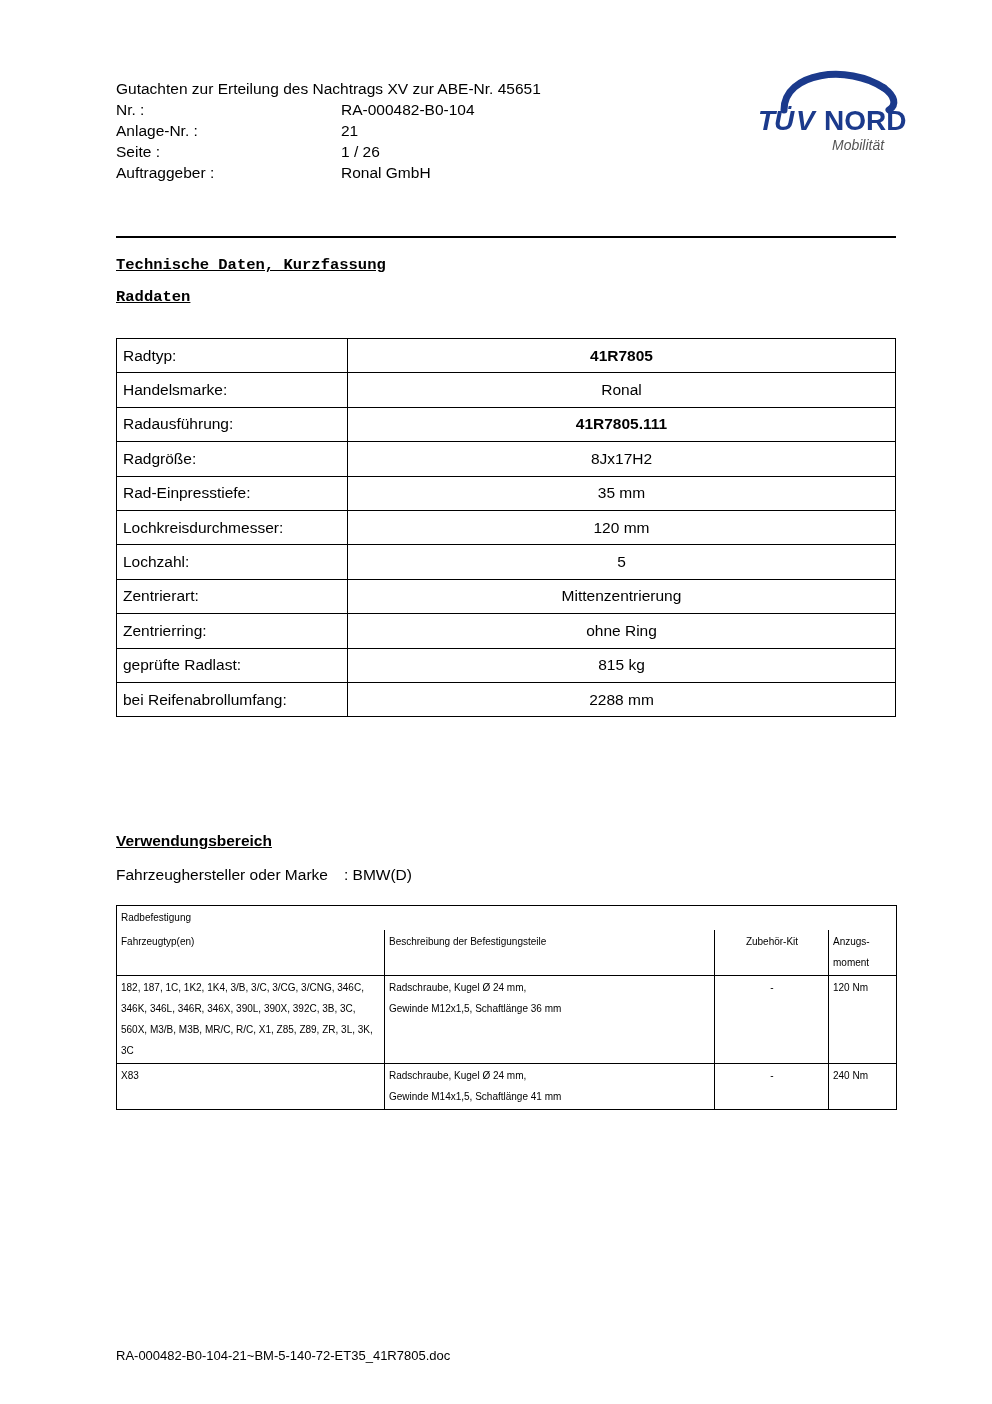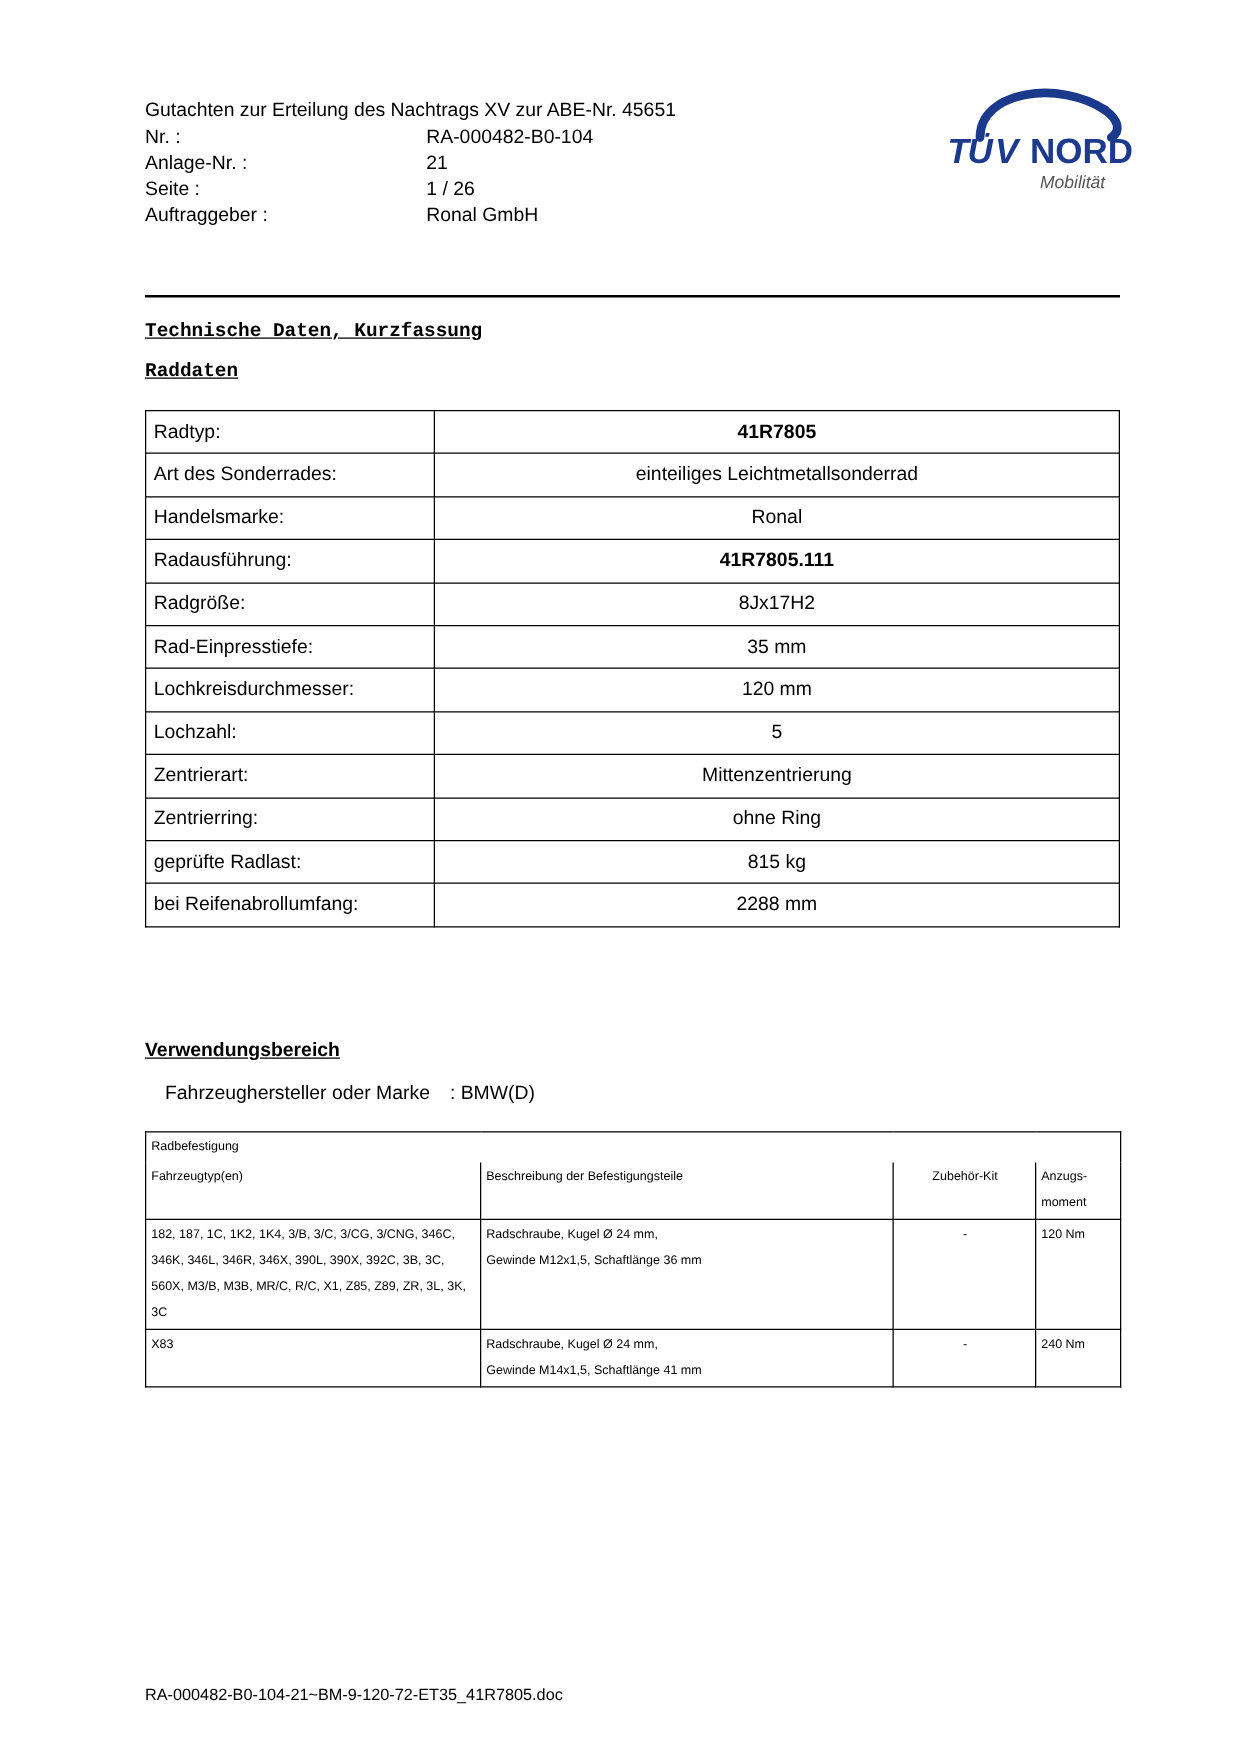--- a/index.html
+++ b/index.html
@@ -78,21 +78,21 @@
     text-decoration: underline;
     font-family: Liberation Mono, monospace;
   }
   #tech-title { left: 116px; top: 256px; }
   #raddaten-title { left: 116px; top: 288px; }
 
   
   .tbl-raddaten {
     position: absolute;
     left: 116px;
-    top: 328px;
+    top: 338px;
     width: 780px;
     border-collapse: collapse;
     table-layout: fixed;
   }
   .tbl-raddaten td {
     border: 1px solid #000000;
     height: 33.4px;
     font-size: 15.5px;
     padding: 0 0 0 6px;
     vertical-align: middle;
@@ -108,21 +108,20 @@
     top: 832px;
     font-size: 15.5px;
     font-weight: bold;
     text-decoration: underline;
   }
   #hersteller-line {
     position: absolute;
     left: 116px;
     top: 866px;
     font-size: 15.5px;
-    margin-left: 16px;
   }
   #hersteller-line .sp { display: inline-block; width: 16px; }
 
   
   .tbl-befest {
     position: absolute;
     left: 116px;
     top: 905px;
     width: 780px;
     border-collapse: collapse;
@@ -199,24 +198,20 @@
   <div class="section-title" id="tech-title">Technische Daten, Kurzfassung</div>
   <div class="section-title" id="raddaten-title">Raddaten</div>
 
   <table class="tbl-raddaten">
     <tbody>
       <tr>
         <td class="k">Radtyp:</td>
         <td class="v bold">41R7805</td>
       </tr>
       <tr>
-        <td class="k">Art des Sonderrades:</td>
-        <td class="v">einteiliges Leichtmetallsonderrad</td>
-      </tr>
-      <tr>
         <td class="k">Handelsmarke:</td>
         <td class="v">Ronal</td>
       </tr>
       <tr>
         <td class="k">Radausführung:</td>
         <td class="v bold">41R7805.111</td>
       </tr>
       <tr>
         <td class="k">Radgröße:</td>
         <td class="v">8Jx17H2</td>
@@ -287,15 +282,15 @@
       <tr>
         <td>X83</td>
         <td style="white-space:pre-line;">Radschraube, Kugel Ø 24 mm,
 Gewinde M14x1,5, Schaftlänge 41 mm</td>
         <td class="c">-</td>
         <td>240 Nm</td>
       </tr>
     </tbody>
   </table>
 
-  <div class="footer">RA-000482-B0-104-21~BM-9-120-72-ET35_41R7805.doc</div>
+  <div class="footer">RA-000482-B0-104-21~BM-5-140-72-ET35_41R7805.doc</div>
 
 </div>
 
 </body></html>

